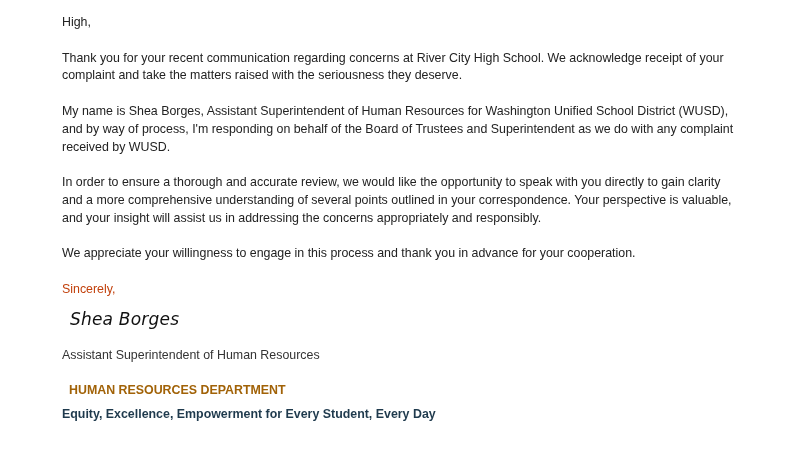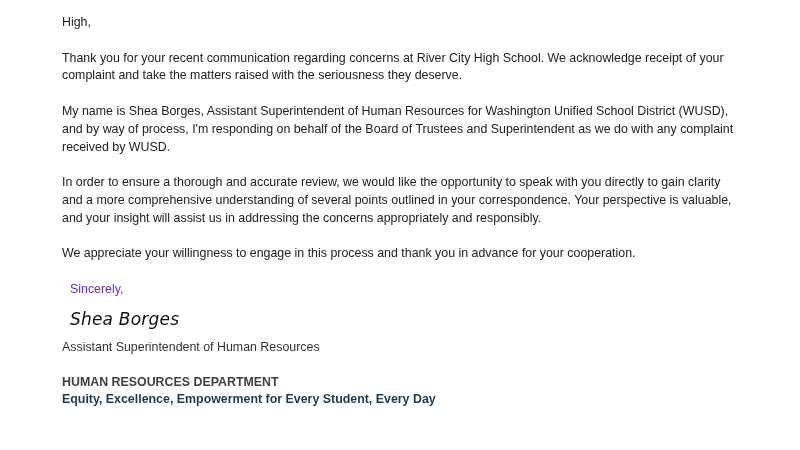--- a/index.html
+++ b/index.html
@@ -23,40 +23,40 @@
       font-size: 12.4px;
       line-height: 17.8px;
     }
     .para {
       margin: 0 0 17.8px 0;
     }
     .greeting {
       margin: 0 0 17.8px 0;
     }
     .closing {
-      margin: 8px;
-      color: #6d28d9;
+      margin: 0;
+      color: #c2410c;
     }
     .signature-name {
       font-family: "DejaVu Sans", sans-serif;
       font-size: 17px;
       line-height: 24px;
       color: #111111;
       margin: 8px;
       letter-spacing: 0.2px;
       font-style: italic;
     }
     .signature-title {
-      margin: 8px 0 17px 0;
+      margin: 16px 0 17px 0;
       color: #333333;
     }
     .dept {
       font-weight: bold;
-      color: #404040;
-      margin: 0;
+      color: #a16207;
+      margin: 7px;
       font-size: 12.4px;
       line-height: 17.8px;
     }
     .tagline {
       font-weight: bold;
       color: #1f3a4d;
       margin: 0;
       font-size: 12.4px;
       line-height: 17.8px;
     }

